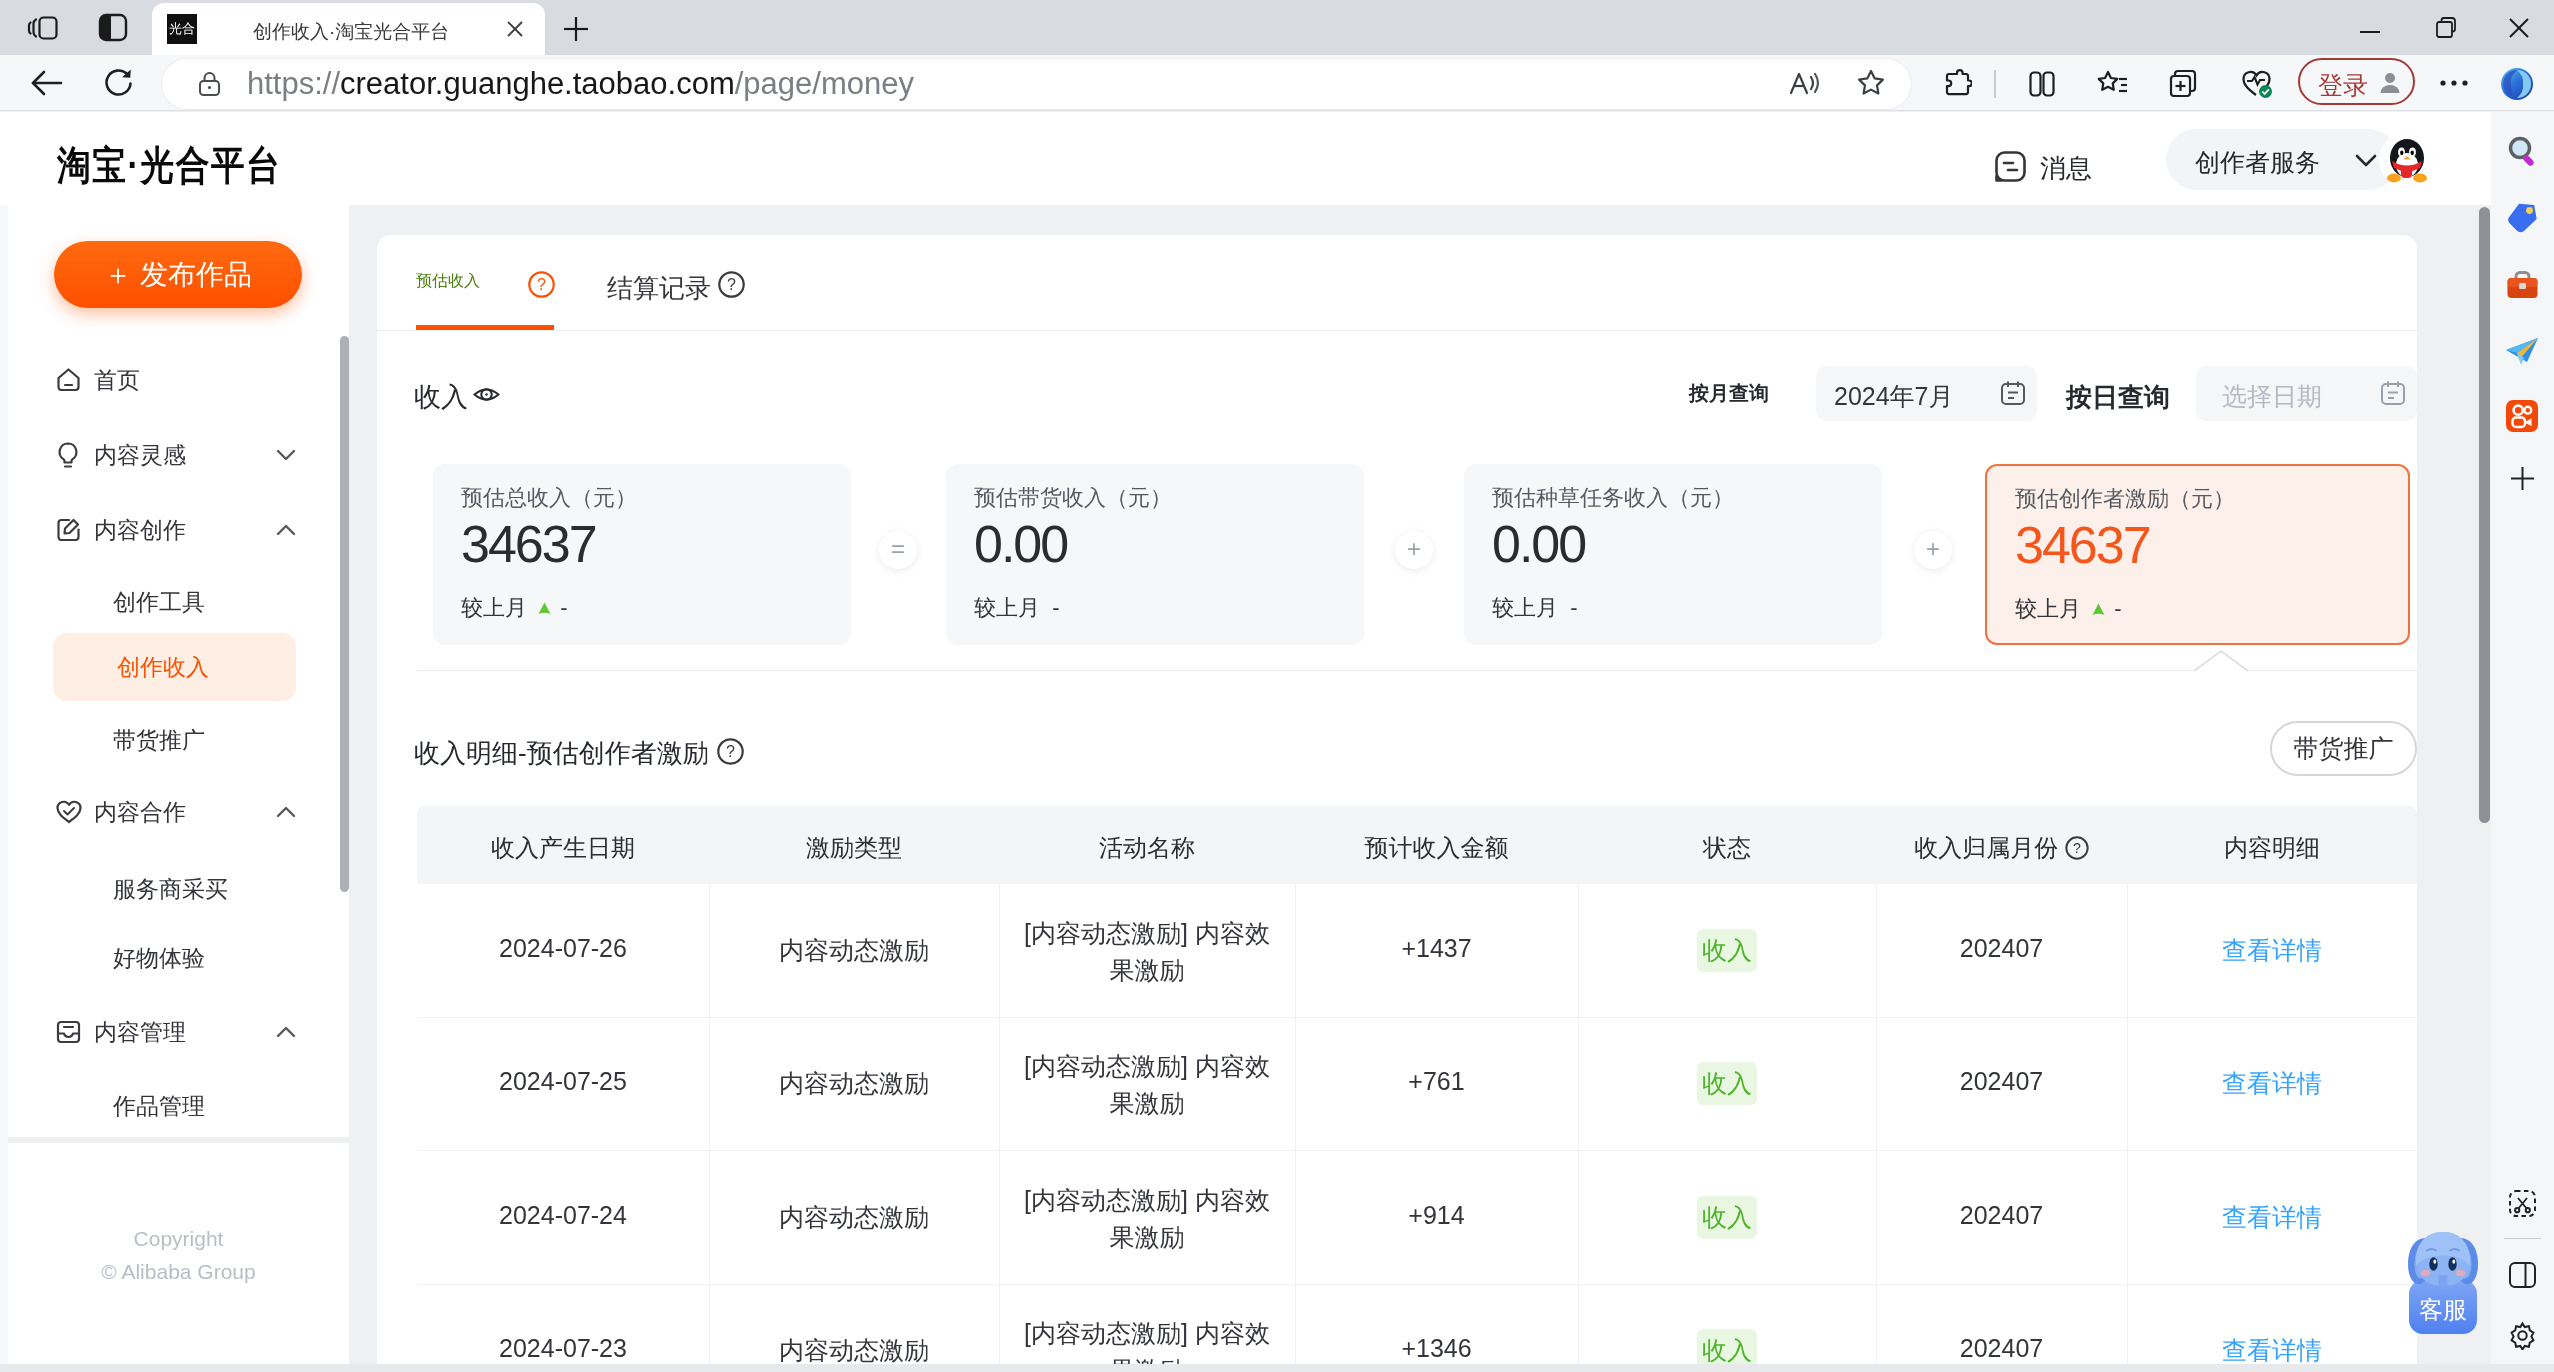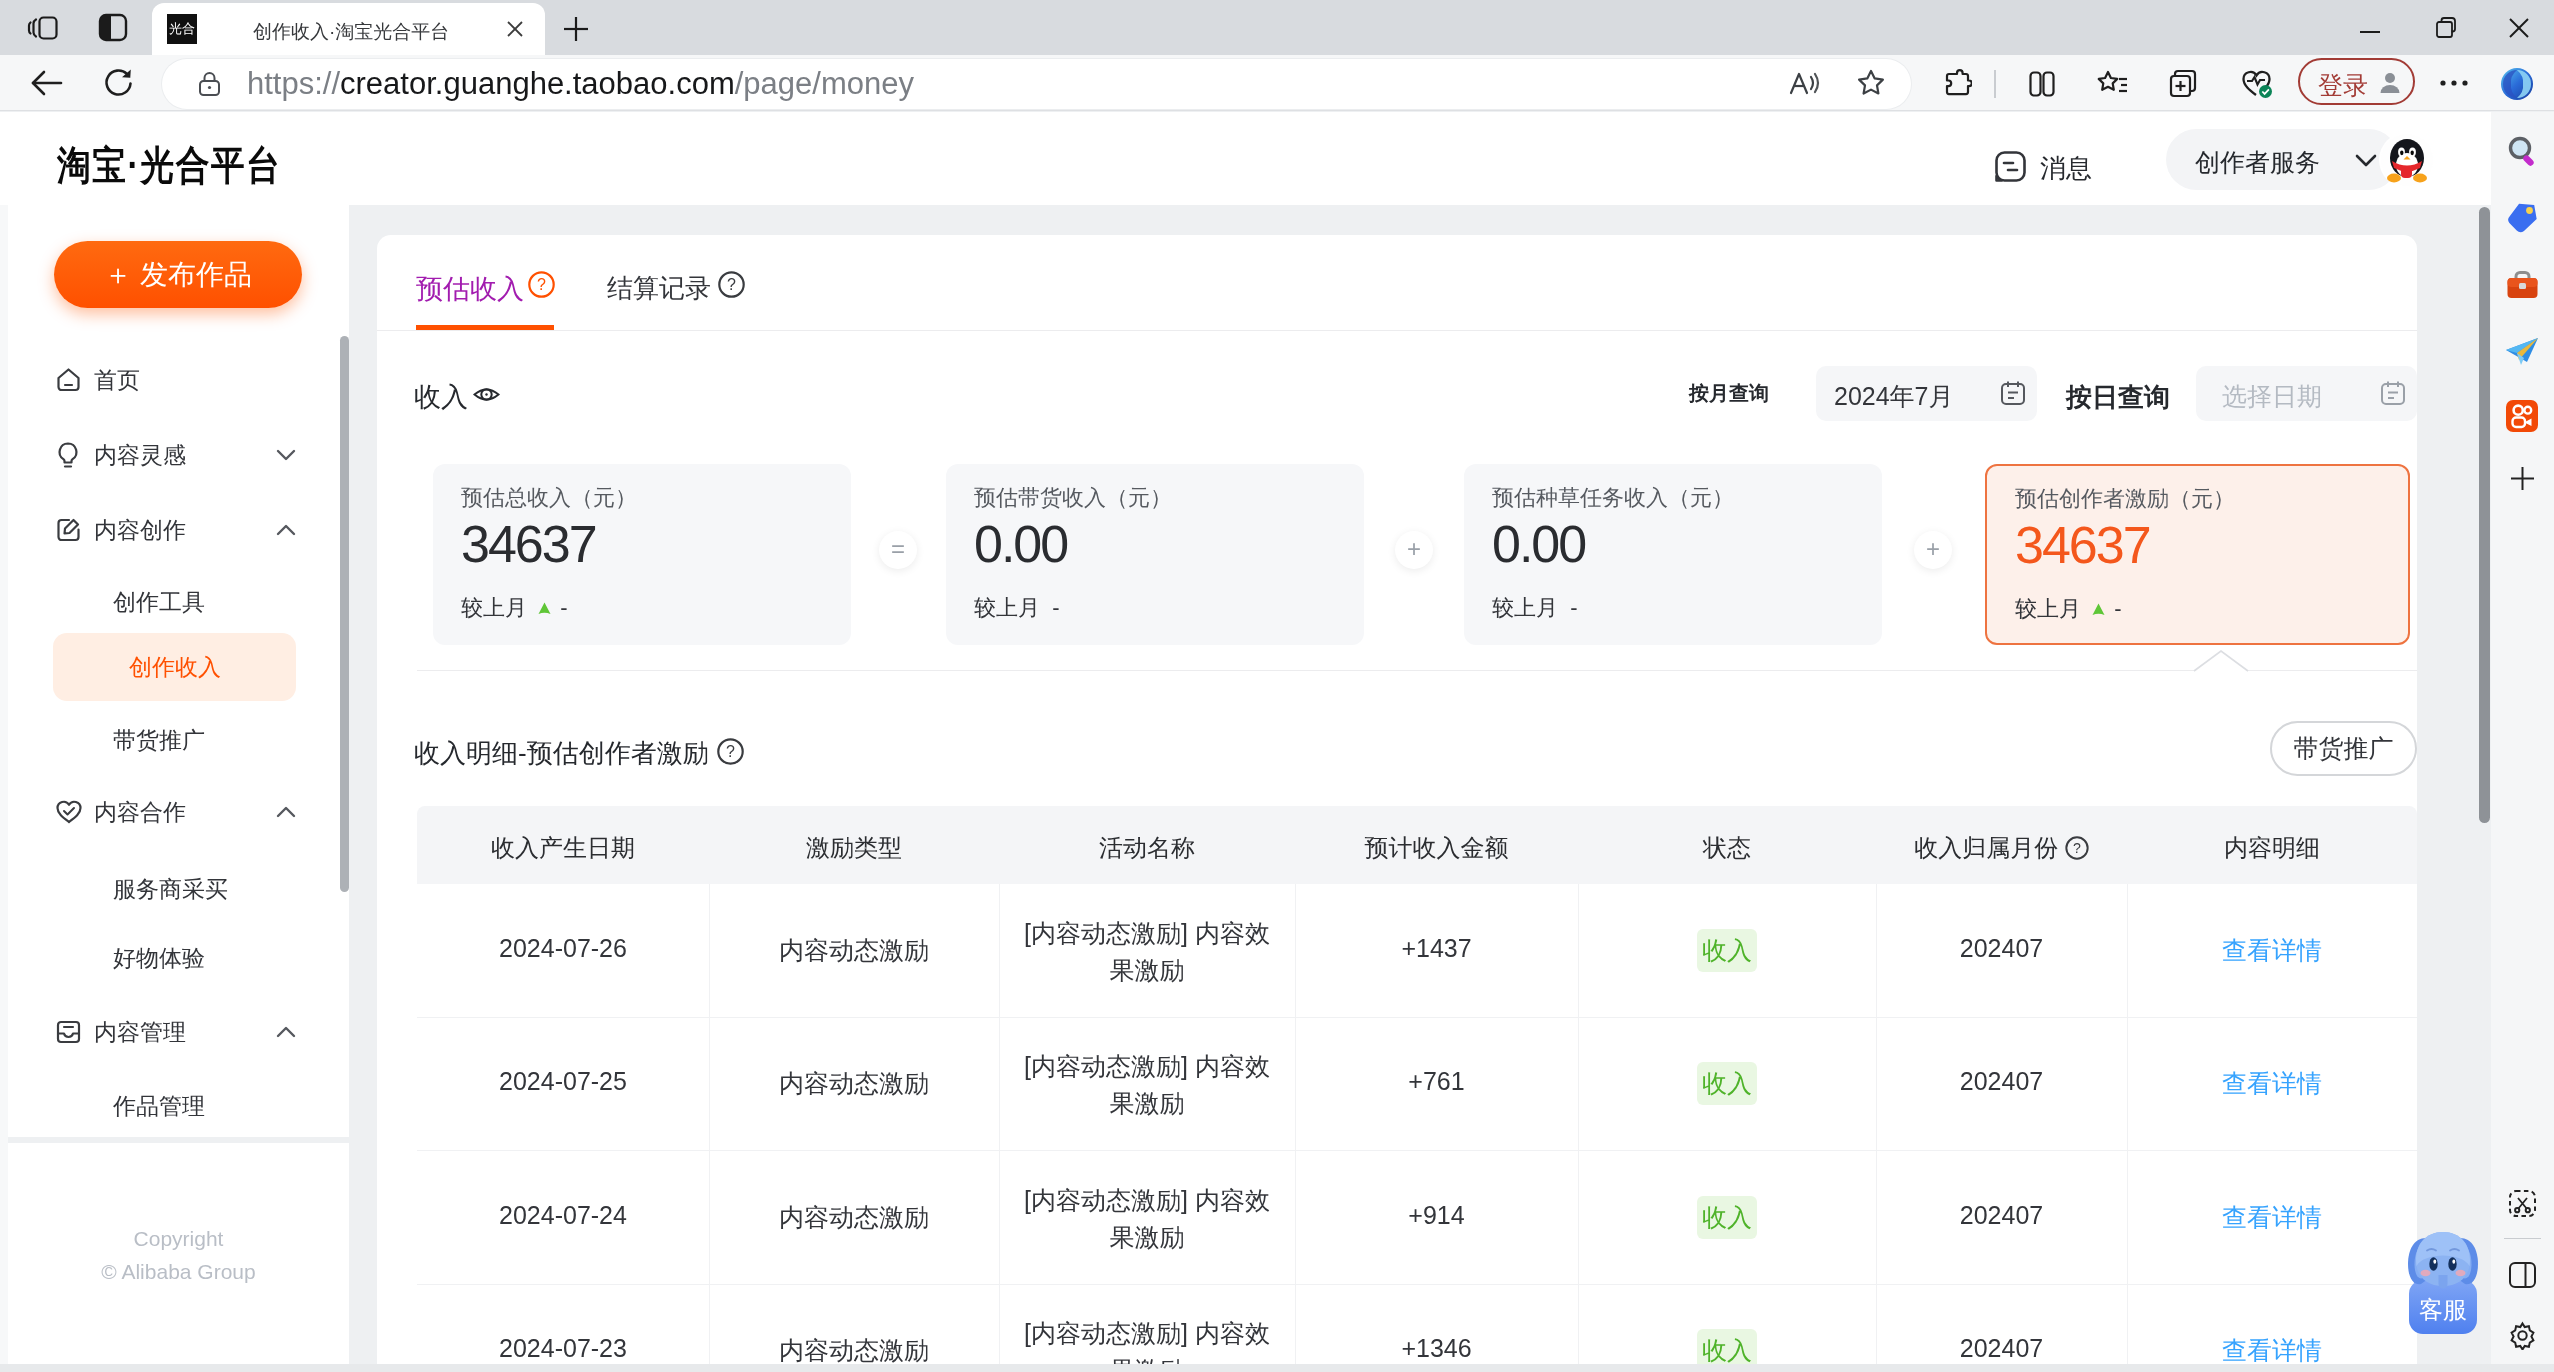--- a/index.html
+++ b/index.html
@@ -25,21 +25,21 @@
   #svcpill span { position:absolute; left:29px; top:17px; font-size:25px; color:#26292e; }
   #sidebar { left:8px; top:205px; width:341px; height:932px; background:#fff; }
   #sidebar2 { left:8px; top:1143px; width:341px; height:223px; background:#fff; }
   #pubbtn { left:54px; top:241px; width:248px; height:67px; border-radius:34px; background:linear-gradient(180deg,#ff6a10,#ff5000); box-shadow:0 6px 16px rgba(255,86,0,.38); color:#fff; font-size:28px; text-align:center; line-height:67px; }
   .mi { position:absolute; left:0; width:341px; height:72px; font-size:23px; color:#33353a; }
   .mi .txt { position:absolute; left:94px; top:50%; transform:translateY(-50%); }
   .mi .sub { left:113px; }
   .mi svg.ic { position:absolute; left:55px; top:50%; transform:translateY(-50%); }
   .mi svg.ch { position:absolute; left:276px; top:50%; transform:translateY(-50%); }
   #activemi { left:53px; top:633px; width:243px; height:68px; background:#ffeee3; border-radius:14px; }
-  #activemi span { position:absolute; left:76px; top:19px; font-size:23px; color:#ff5000; }
+  #activemi span { position:absolute; left:64px; top:19px; font-size:23px; color:#ff5000; }
   #copyright { left:8px; top:1222px; width:341px; text-align:center; font-size:21px; color:#b9bec6; line-height:33px; }
 
   #panel { left:377px; top:235px; width:2040px; height:1137px; background:#fff; border-radius:14px 14px 0 0; }
   
   #panel .rel { position:absolute; }
 
   
   #edgebar { left:2491px; top:112px; width:63px; height:1260px; background:#f5f6f7; }
   #mainscroll { left:2479px; top:207px; width:11px; height:616px; background:#8e9297; border-radius:6px; }
   #sidescroll { left:340px; top:336px; width:9px; height:556px; background:#adb1b6; border-radius:5px; }
@@ -293,21 +293,21 @@
         </svg>
     </div>
     <div class="mi abs" style="top:1070px">
         <span class="txt sub">作品管理</span>
       </div>
   </div>
   <div id="copyright" class="abs">Copyright<br>© Alibaba Group</div>
 
   <div id="panel" class="abs">
 
-    <div class="rel" style="left:39px;top:36px;font-size:27px;color:#a21caf">预估收入</div>
+    <div class="rel" style="left:39px;top:36px;font-size:16px;color:#4d7c0f">预估收入</div>
     <svg class="rel" style="left:151px;top:36px" width="27" height="27" viewBox="0 0 27 27" fill="none">
       <circle cx="13.5" cy="13.5" r="12.2" stroke="#ff5000" stroke-width="2.2"></circle>
       <text x="13.5" y="19" text-anchor="middle" font-size="16" fill="#ff5000" font-family="Liberation Sans">?</text>
     </svg>
     <div class="rel" style="left:230px;top:36px;font-size:26px;color:#33353a">结算记录</div>
     <svg class="rel" style="left:341px;top:36px" width="27" height="27" viewBox="0 0 27 27" fill="none">
       <circle cx="13.5" cy="13.5" r="12.2" stroke="#3a3c40" stroke-width="2.2"></circle>
       <text x="13.5" y="19" text-anchor="middle" font-size="16" fill="#3a3c40" font-family="Liberation Sans">?</text>
     </svg>
     <div class="rel" style="left:39px;top:90px;width:138px;height:5px;background:#ff5000"></div>

